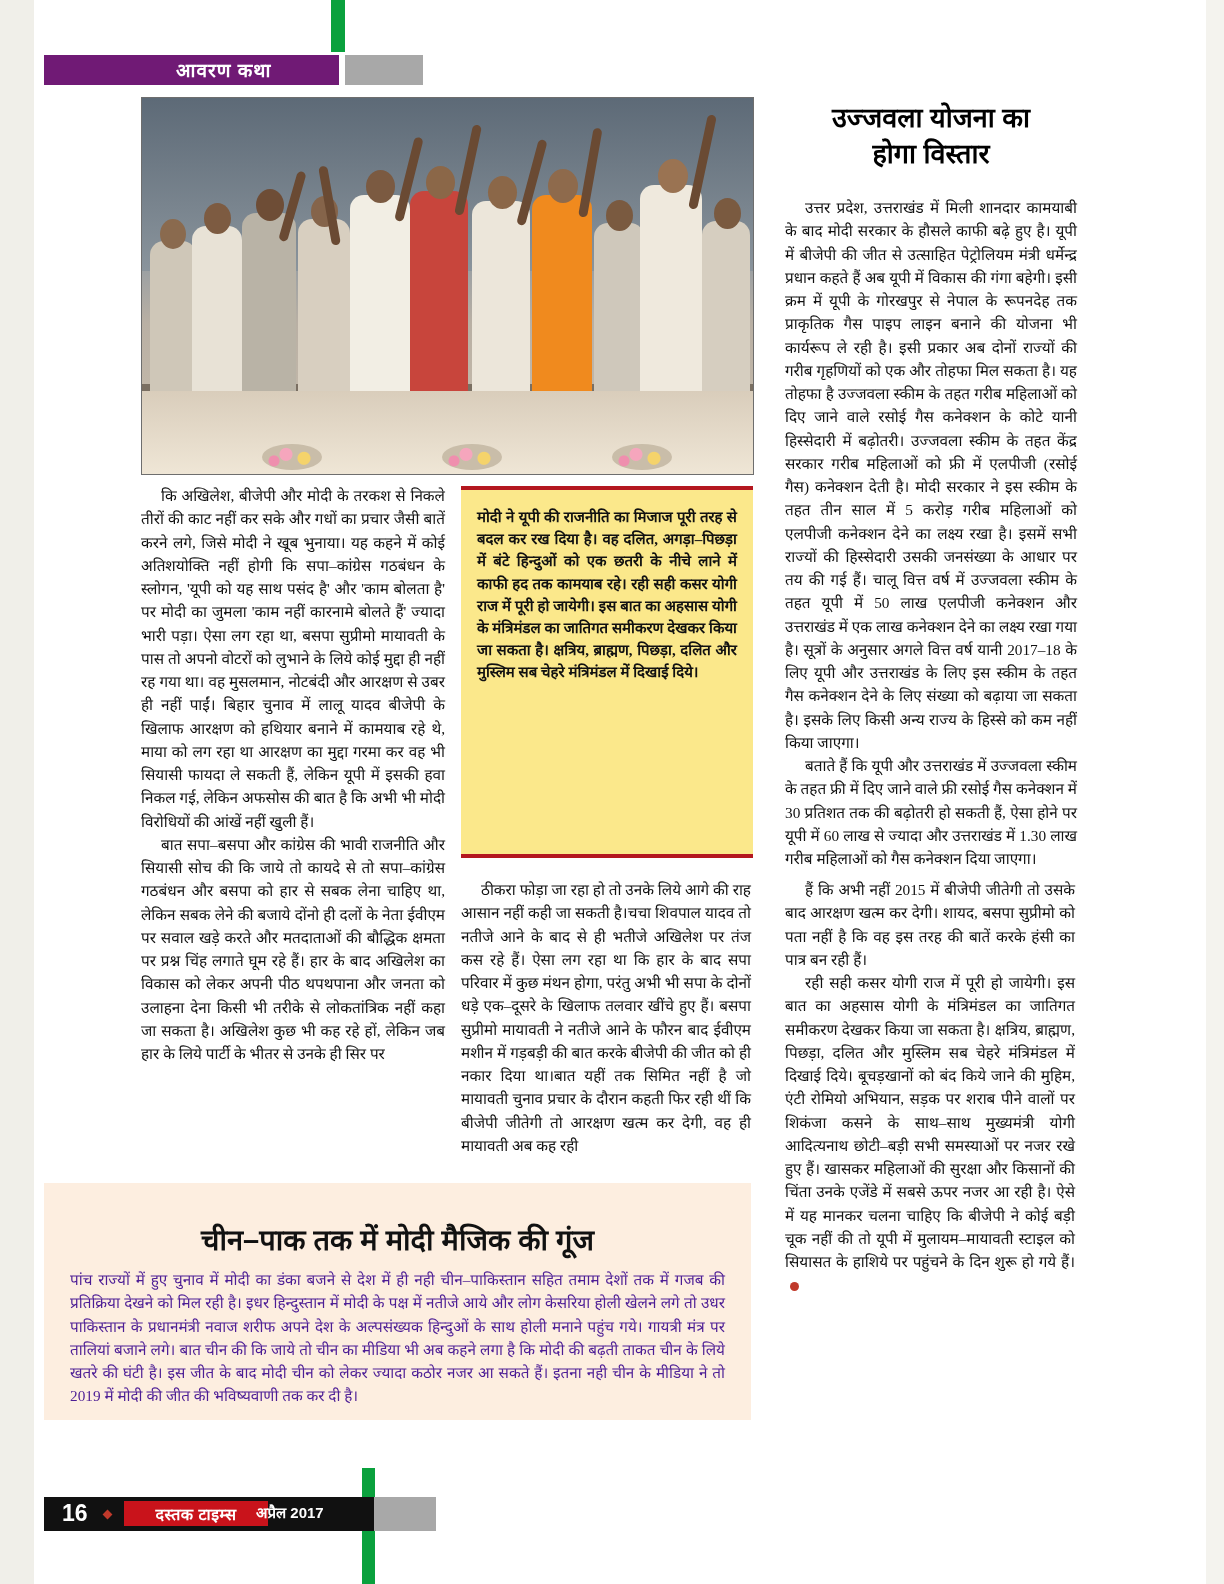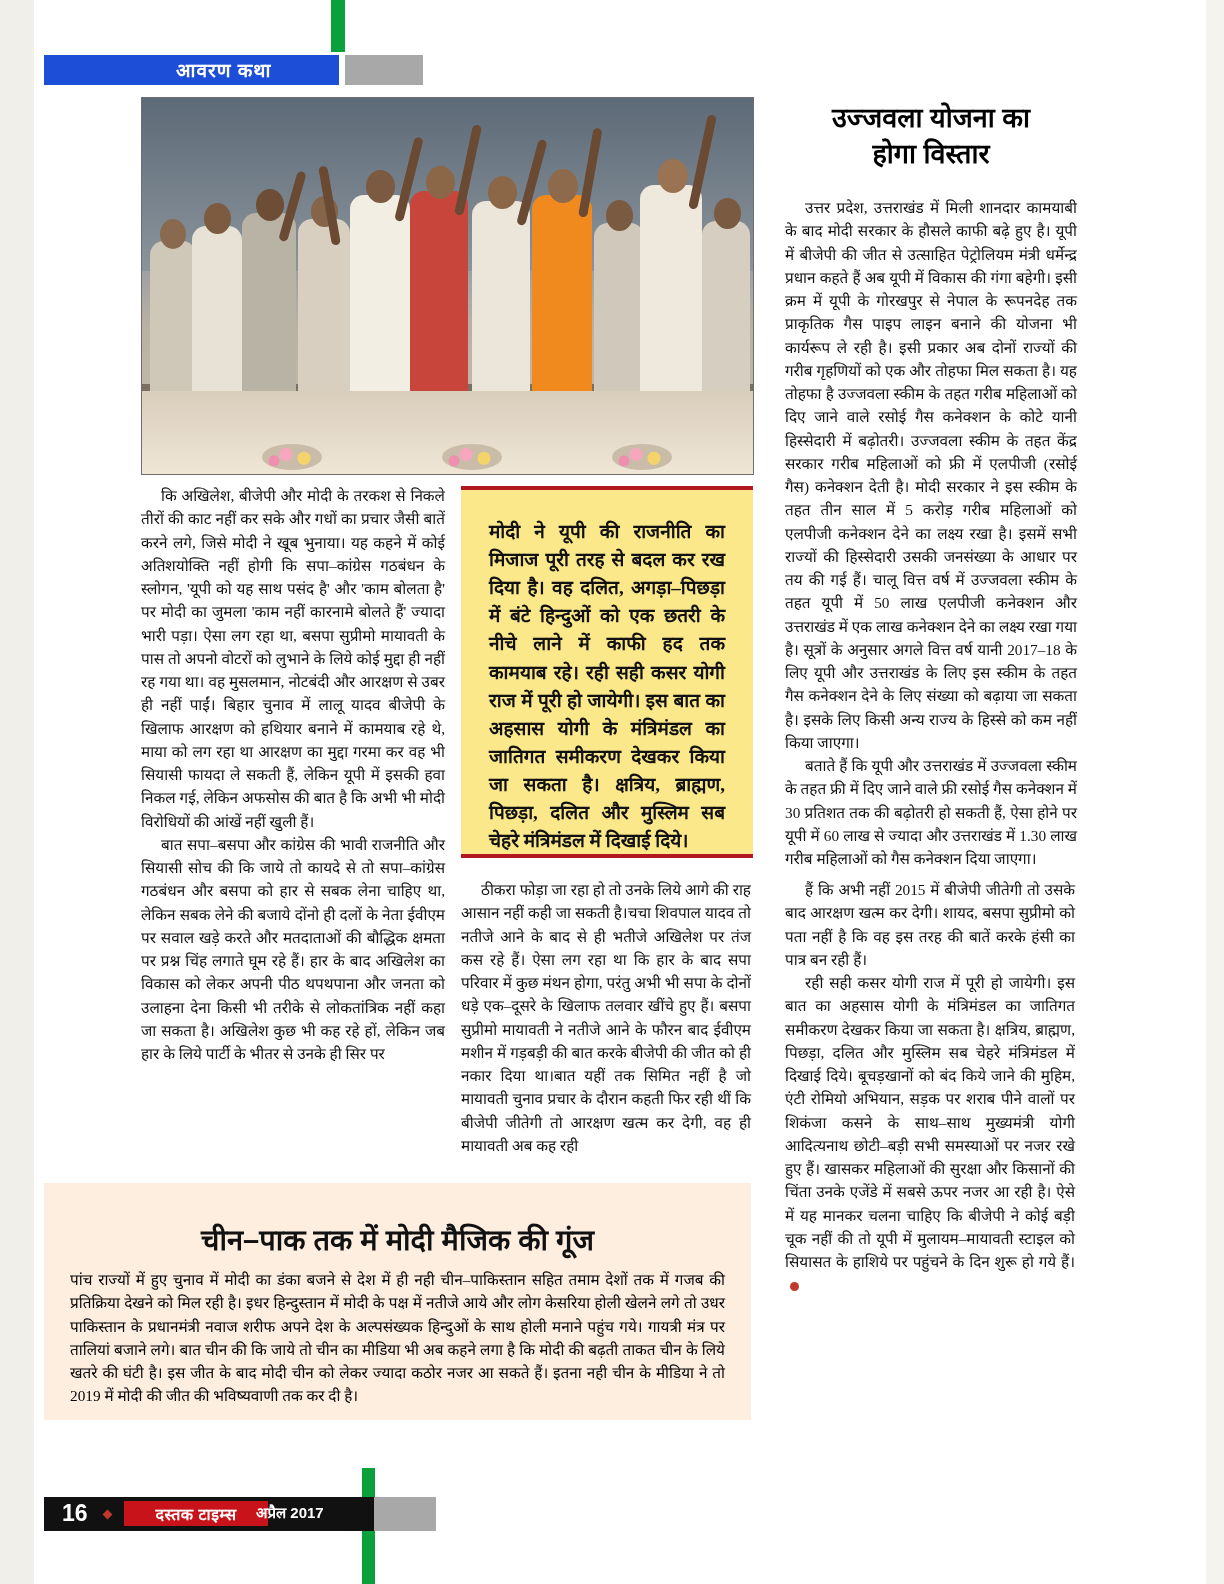--- a/index.html
+++ b/index.html
@@ -39,21 +39,21 @@
     left: 362px; top: 1468px;
     width: 13px; height: 116px;
     background: #0aa13d;
   }
 
   
   .cat-header {
     position: absolute;
     left: 44px; top: 55px;
     width: 295px; height: 30px;
-    background: #1d4ed8;
+    background: #701a75;
     display: flex;
     align-items: center;
   }
   .cat-header .cat-text {
     color: #ffffff;
     font-size: 19px;
     font-weight: bold;
     letter-spacing: 1px;
     margin-left: 132px;
     font-family: "Liberation Sans", sans-serif;
@@ -138,22 +138,22 @@
     position: absolute;
     left: 461px; top: 486px;
     width: 292px; height: 372px;
     background: #fbe88b;
     border-top: 4px solid #b4171f;
     border-bottom: 4px solid #b4171f;
     box-sizing: border-box;
     padding: 12px 12px 10px 12px;
   }
   .pullquote p {
-    margin: 16px;
-    font-size: 19px;
+    margin: 4px;
+    font-size: 15px;
     line-height: 1.48;
     font-weight: bold;
     color: #111111;
     text-align: justify;
     font-family: "Liberation Serif", serif;
   }
 
   
   .ujjwala-title {
     position: absolute;
@@ -186,21 +186,21 @@
     font-size: 29px;
     font-weight: bold;
     color: #111111;
     margin: 22px 0 10px 0;
     font-family: "Liberation Sans", sans-serif;
   }
   .peach-body {
     font-size: 15.3px;
     line-height: 1.52;
     text-align: justify;
-    color: #000000;
+    color: #4c1d95;
   }
 
   
   .footer-black {
     position: absolute;
     left: 44px; top: 1497px;
     width: 330px; height: 34px;
     background: #111111;
   }
   .footer-grey {

